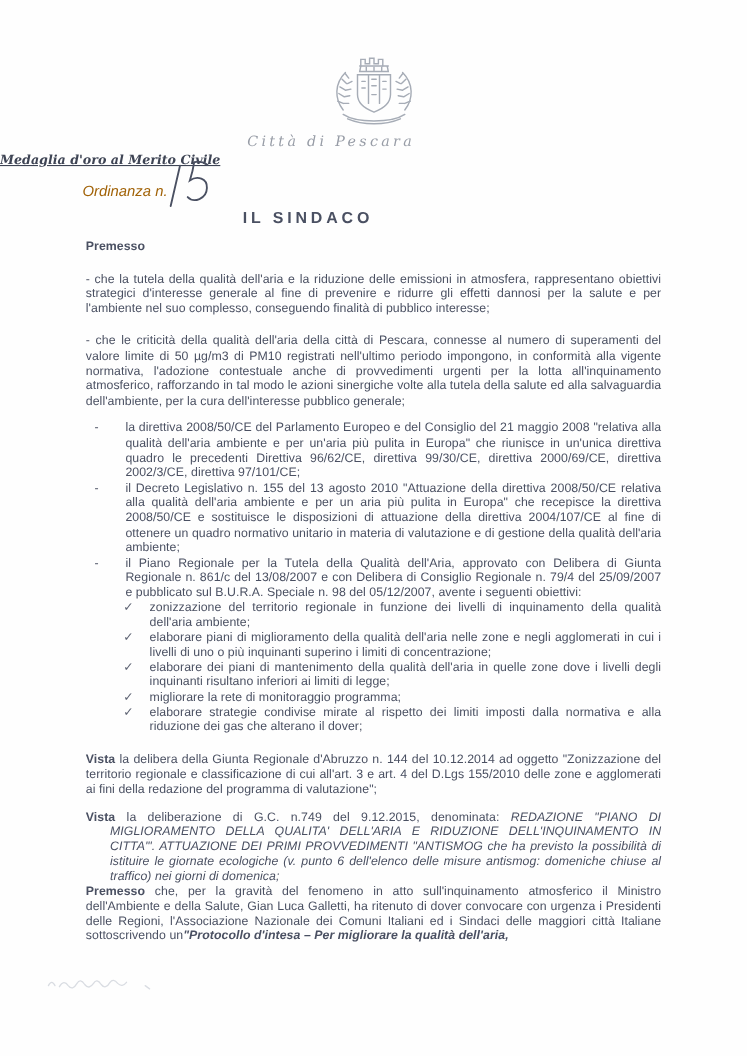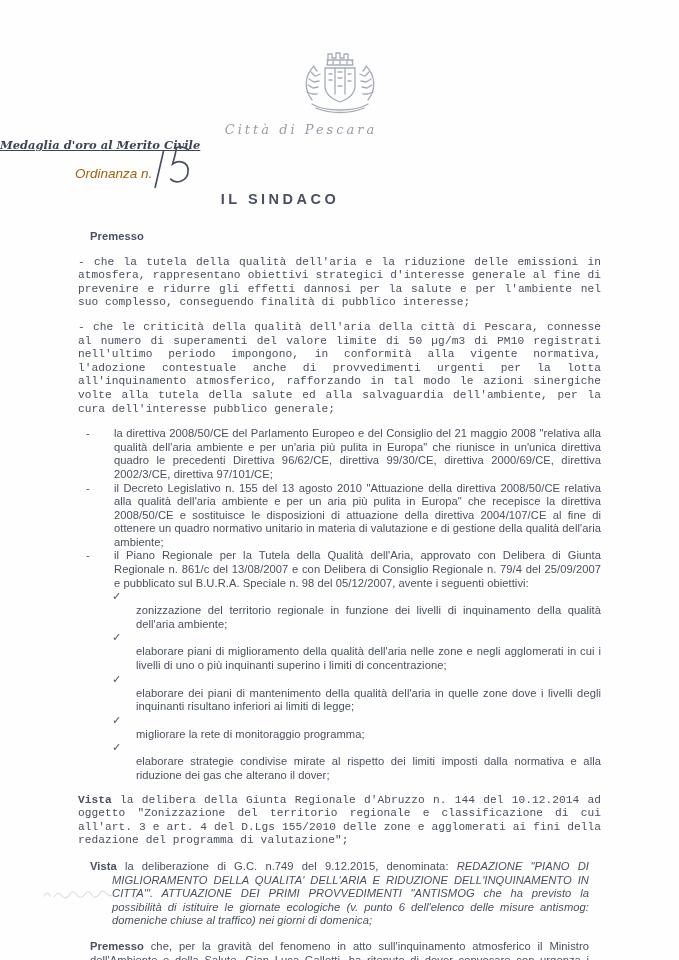--- a/index.html
+++ b/index.html
@@ -32,34 +32,34 @@
     position:absolute;left:0;top:191px;width:560px;text-align:center;
     font-weight:bold;font-size:14.5px;letter-spacing:3.5px;color:#4a5062;
   }
 
   
   .body-text{
     position:absolute;left:78px;top:218px;width:523px;
     font-size:11.2px;line-height:13.6px;color:#4a5062;
     text-align:justify;letter-spacing:0.05px;
   }
-  .para{margin:0 0 11px 0;font-family:Liberation Mono, monospace;}
-  .tight{margin:12px;}
+  .para{margin:16px 0 11px 0;}
+  .tight{margin:0;}
   .bold{font-weight:bold;}
   .bolditalic{font-weight:bold;font-style:italic;}
   .ital{font-style:italic;}
   .hang{padding-left:22px;text-indent:-22px;}
 
   .li{display:flex;}
   .li .mk{flex:0 0 36px;padding-left:8px;box-sizing:border-box;}
   .li .tx{flex:1;text-align:justify;}
 
   .lc{display:flex;margin-left:30px;}
   .lc .mk{flex:0 0 28px;padding-left:4px;box-sizing:border-box;color:#5a6070;}
-  .lc .tx{flex:1;text-align:justify;margin-top:14px;}
+  .lc .tx{flex:1;text-align:justify;}
 
   .scribble{position:absolute;left:40px;top:886px;width:120px;height:18px;opacity:.55;}
 </style>
 </head>
 <body>
 
 <div class="doc">
 
   <svg class="crest" viewBox="0 0 96 70" fill="none">
     <g stroke="#a6acb6" stroke-width="1.3" stroke-linecap="round">

